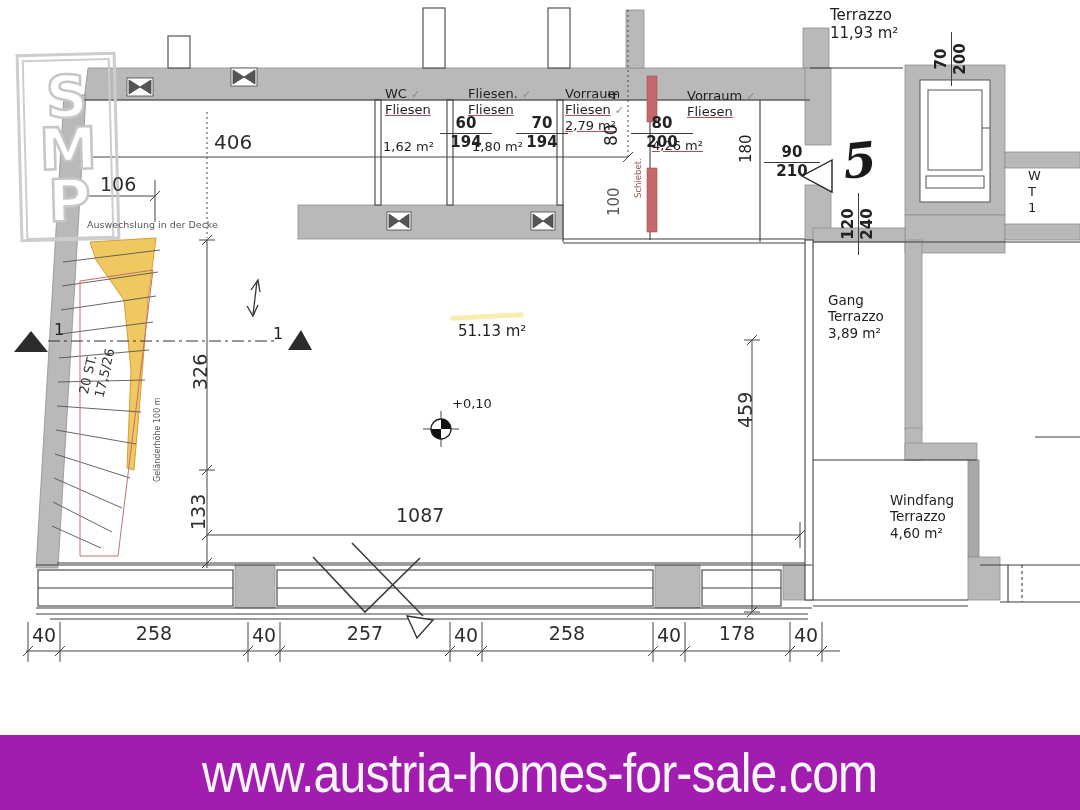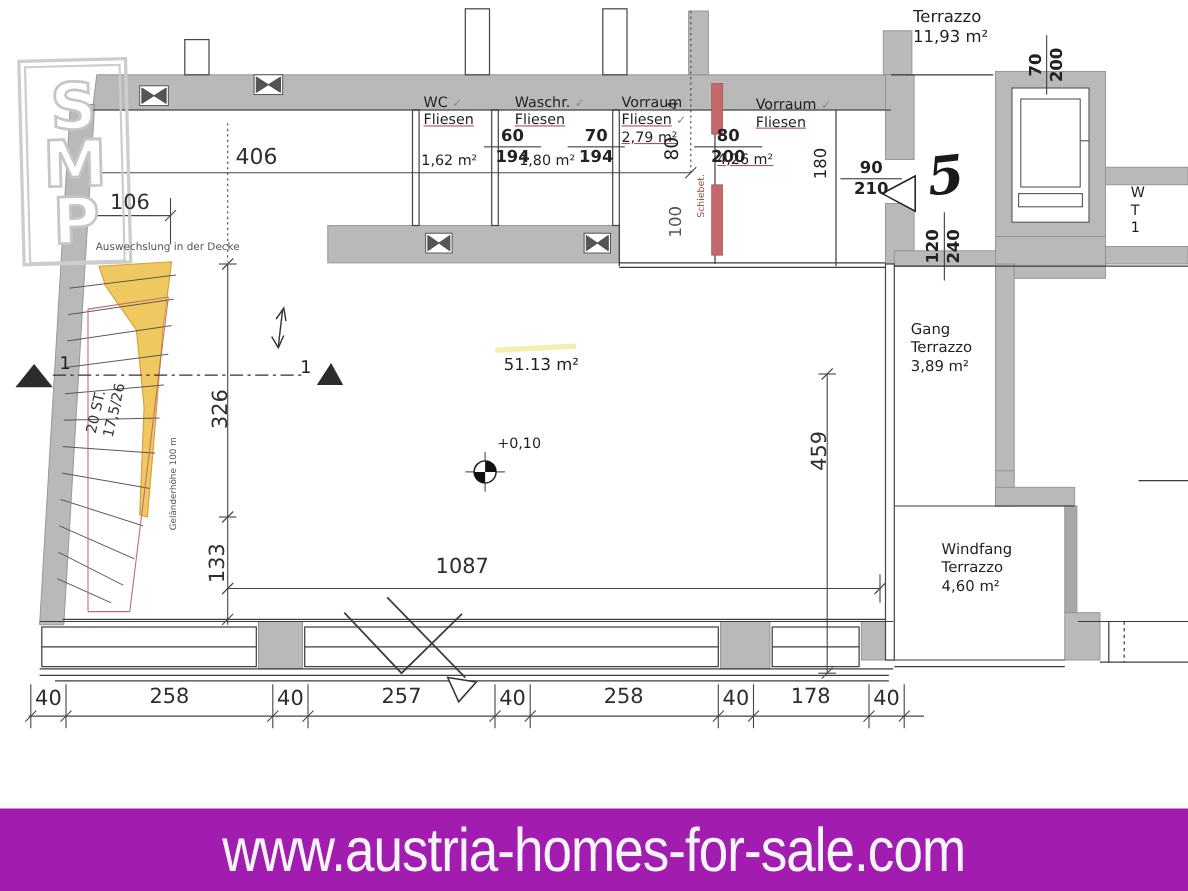--- a/index.html
+++ b/index.html
@@ -241,21 +241,21 @@
 </div>
 
 <div class="lbl" style="left:385px;top:86px">
   <span>WC</span>
   <span class="chk">✓</span><br>
   <span class="ru">Fliesen</span>
 </div>
 <div class="lbl" style="left:383px;top:139px">1,62 m²</div>
 
 <div class="lbl" style="left:468px;top:86px">
-  <span>Waschr.</span>
+  <span>Fliesen.</span>
   <span class="chk">✓</span><br>
   <span class="ru">Fliesen</span>
 </div>
 <div class="lbl" style="left:472px;top:139px">1,80 m²</div>
 
 <div class="lbl" style="left:565px;top:86px">
   <span>Vorraum</span><br>
   <span class="ru">Fliesen</span>
   <span class="chk">✓</span><br>
   <span class="ru">2,79 m²</span>
@@ -272,21 +272,21 @@
   <span>Terrazzo</span><br>
   <span>11,93 m²</span>
 </div>
 
 <div class="lbl" style="left:828px;top:292px;font-size:13.5px">
   <span>Gang</span><br>
   <span>Terrazzo</span><br>
   <span>3,89 m²</span>
 </div>
 
-<div class="lbl" style="left:856px;top:492px;font-size:13.5px">
+<div class="lbl" style="left:890px;top:492px;font-size:13.5px">
   <span>Windfang</span><br>
   <span>Terrazzo</span><br>
   <span>4,60 m²</span>
 </div>
 
 <div class="hl" style="left:450px;top:314px;width:74px;height:5px"></div>
 <div class="lbl" style="left:458px;top:322px;font-size:15px">51.13 m²</div>
 <div class="lbl" style="left:452px;top:396px;font-size:13px">+0,10</div>
 
 

